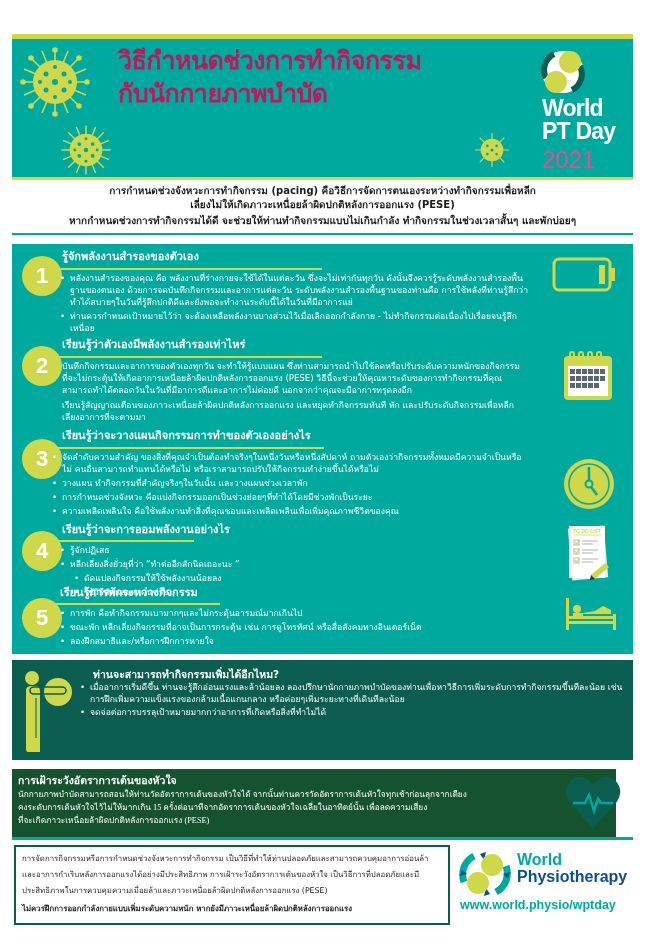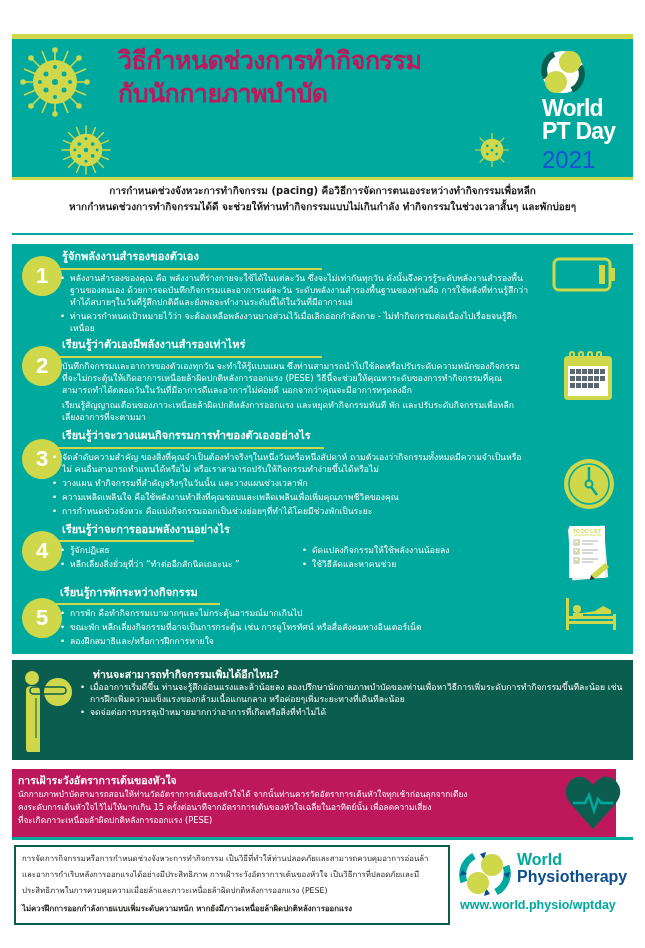--- a/index.html
+++ b/index.html
@@ -24,21 +24,21 @@
     font-family: Liberation Serif, serif; font-weight: bold;
     font-size: 25px; line-height: 33px; letter-spacing: -0.5px;
   }
   .wpt-logo-mark { position: absolute; left: 540px; top: 48px; }
   .wpt-text {
     position: absolute; left: 542px; top: 97px; color: #fff;
     font-family: "Liberation Sans", sans-serif; font-weight: bold;
     font-size: 23px; line-height: 23px; letter-spacing: -0.8px;
   }
   .wpt-year {
-    position: absolute; left: 542px; top: 147px; color: #1d4ed8;
+    position: absolute; left: 542px; top: 147px; color: #ec4899;
     font-family: "Liberation Sans", sans-serif; font-weight: normal;
     font-size: 24px; line-height: 26px;
   }
 
   
   .intro {
     position: absolute; left: 12px; top: 184px; width: 621px; text-align: center;
     font-size: 10px; line-height: 14px; font-weight: bold; color: #1d1d1b;
   }
   .intro-line2 { margin-top: 2px; text-align: center; }
@@ -60,37 +60,37 @@
     position: absolute; color: #fff; font-weight: bold; font-size: 11px; line-height: 14px;
   }
   .step-rule { position: absolute; height: 2px; background: #cfd84a; }
   .step-body { position: absolute; color: #fff; font-size: 8.6px; line-height: 12px; }
   .step-body ul { list-style: none; }
   .step-body li { position: relative; padding-left: 10px; margin-bottom: 2px; }
   .step-body li::before {
     content: "•"; position: absolute; left: 0; top: 0; color: #fff;
   }
   .step-body p { margin-bottom: 3px; }
-  .two-col { display: flex; }
+  .two-col { display: flex; flex-direction: column; }
   .two-col ul { width: 260px; }
 
   .step-icon { position: absolute; }
 
   
   .more-box {
     position: absolute; left: 12px; top: 660px; width: 621px; height: 100px; background: #0b5e4f;
   }
   .more-title { position: absolute; left: 81px; top: 6px; color: #fff; font-weight: bold; font-size: 10.5px; }
   .more-body { position: absolute; left: 68px; top: 22px; width: 545px; color: #fff; font-size: 8.6px; line-height: 11.5px; }
   .more-body li { position: relative; padding-left: 10px; list-style: none; margin-bottom: 2px; }
   .more-body li::before { content: "•"; position: absolute; left: 0; top: 0; color: #fff; }
 
   
   .hr-box {
-    position: absolute; left: 12px; top: 769px; width: 604px; height: 68px; background: #be185d;
+    position: absolute; left: 12px; top: 769px; width: 604px; height: 68px; background: #14532d; font-family: Liberation Serif, serif;
   }
   .hr-title { position: absolute; left: 6px; top: 3px; color: #fff; font-weight: bold; font-size: 10.5px; }
   .hr-body { position: absolute; left: 6px; top: 19px; width: 520px; color: #fff; font-size: 8.3px; line-height: 13px; }
 
   
   .footer-rule { position: absolute; left: 12px; top: 837px; width: 621px; height: 3px; background: #00a99d; }
   .note-box {
     position: absolute; left: 14px; top: 845px; width: 436px; height: 80px;
     border: 2px solid #0b5e4f; padding: 4px 6px;
   }
@@ -200,20 +200,21 @@
 </svg>
 <div class="wpt-text">
   <div>World</div>
   <div>PT Day</div>
 </div>
 <div class="wpt-year">2021</div>
 <div class="header-bottom-line"></div>
 
 <div class="intro">
   <div>การกำหนดช่วงจังหวะการทำกิจกรรม (pacing) คือวิธีการจัดการตนเองระหว่างทำกิจกรรมเพื่อหลีก</div>
+  <div>เลี่ยงไม่ให้เกิดภาวะเหนื่อยล้าผิดปกติหลังการออกแรง (PESE)</div>
   <div class="intro-line2">หากกำหนดช่วงการทำกิจกรรมได้ดี จะช่วยให้ท่านทำกิจกรรมแบบไม่เกินกำลัง ทำกิจกรรมในช่วงเวลาสั้นๆ และพักบ่อยๆ</div>
 </div>
 <div class="intro-rule"></div>
 
 <div class="steps">
 
   <div class="step" style="top:0">
     <div class="num-circle" style="left:10px;top:12px">1</div>
     <div class="step-title" style="left:50px;top:6px">รู้จักพลังงานสำรองของตัวเอง</div>
     <div class="step-rule" style="left:42px;top:24px;width:268px"></div>
@@ -270,22 +271,22 @@
   </div>
 
   <div class="step" style="top:183px">
     <div class="num-circle" style="left:10px;top:12px">3</div>
     <div class="step-title" style="left:50px;top:2px">เรียนรู้ว่าจะวางแผนกิจกรรมการทำของตัวเองอย่างไร</div>
     <div class="step-rule" style="left:42px;top:20px;width:270px"></div>
     <div class="step-body" style="left:40px;top:24px;width:470px">
       <ul>
         <li>จัดลำดับความสำคัญ ของสิ่งที่คุณจำเป็นต้องทำจริงๆในหนึ่งวันหรือหนึ่งสัปดาห์ ถามตัวเองว่ากิจกรรมทั้งหมดมีความจำเป็นหรือไม่ คนอื่นสามารถทำแทนได้หรือไม่ หรือเราสามารถปรับให้กิจกรรมทำง่ายขึ้นได้หรือไม่</li>
         <li>วางแผน ทำกิจกรรมที่สำคัญจริงๆในวันนั้น และวางแผนช่วงเวลาพัก</li>
+        <li>การกำหนดช่วงจังหวะ คือแบ่งกิจกรรมออกเป็นช่วงย่อยๆที่ทำได้โดยมีช่วงพักเป็นระยะ</li>
         <li>ความเพลิดเพลินใจ คือใช้พลังงานทำสิ่งที่คุณชอบและเพลิดเพลินเพื่อเพิ่มคุณภาพชีวิตของคุณ</li>
-        <li>การกำหนดช่วงจังหวะ คือแบ่งกิจกรรมออกเป็นช่วงย่อยๆที่ทำได้โดยมีช่วงพักเป็นระยะ</li>
       </ul>
     </div>
     <svg class="step-icon" style="left:550px;top:30px" width="54" height="54" viewBox="0 0 54 54">
       <circle cx="27" cy="27" r="25" fill="#cfd84a"></circle>
       <circle cx="27" cy="27" r="20" fill="none" stroke="#00a99d" stroke-width="1.5"></circle>
       <line x1="27" y1="10" x2="27" y2="27" stroke="#00a99d" stroke-width="2.5"></line>
       <line x1="27" y1="27" x2="35" y2="38" stroke="#00a99d" stroke-width="2.5"></line>
       <circle cx="27" cy="27" r="3.5" fill="#cfd84a" stroke="#00a99d" stroke-width="2"></circle>
     </svg>
   </div>

